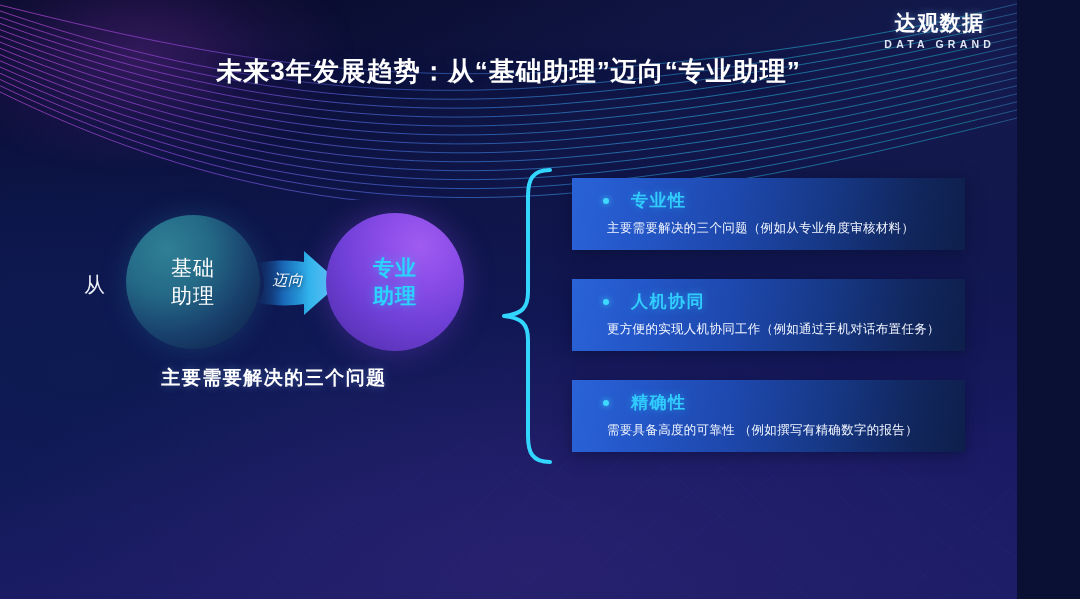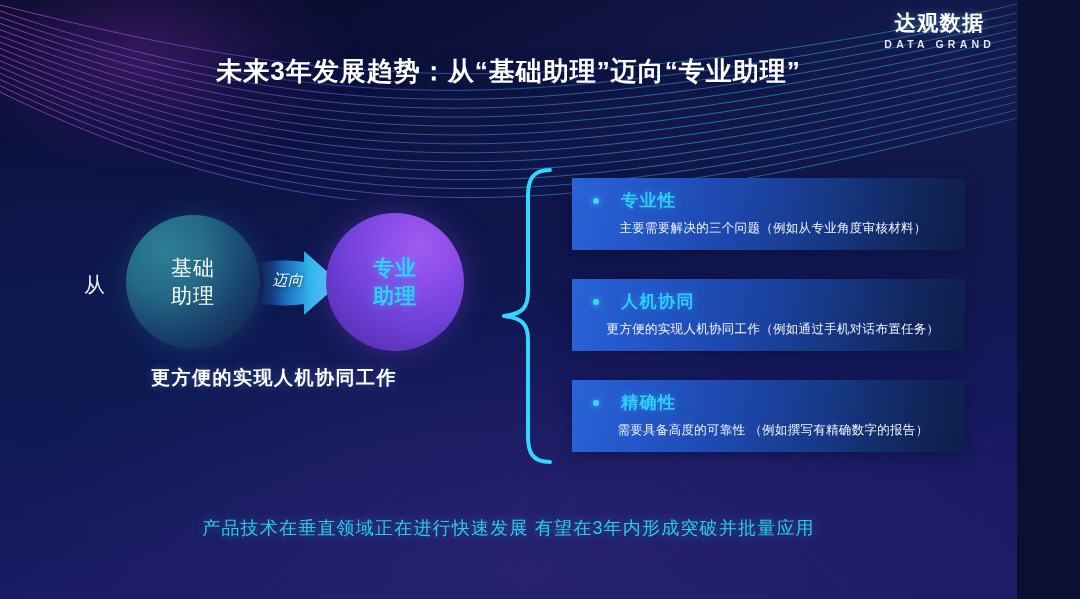--- a/index.html
+++ b/index.html
@@ -184,23 +184,22 @@
     left: 572px;
     top: 178px;
     width: 393px;
   }
   .card {
     position: relative;
     height: 72px;
     margin-bottom: 29px;
     background: linear-gradient(100deg, #2a63d8 0%, #2457c8 18%, #1d47ab 42%, #163783 66%, #11265c 86%, #0e1f4c 100%);
     box-shadow: 0 3px 14px rgba(5,12,45,.5);
-    padding: 11px 16px 0 14px;
+    padding: 11px 16px 0 24px;
     box-sizing: border-box;
-    text-align: center;
   }
   .card:last-child { margin-bottom: 0; }
   .card-head {
     display: flex;
     align-items: center;
   }
   .bullet {
     width: 6px;
     height: 6px;
     border-radius: 50%;
@@ -316,21 +315,21 @@
         <path d="M2,14 C24,10 40,12 48,13 L48,2 L84,34 L48,66 L48,55 C40,56 24,58 2,54 C10,42 10,26 2,14 Z" fill="url(#arrowGrad)"></path>
       </svg>
       <div class="arrow-label">迈向</div>
     </div>
 
     <div class="circle circle-pro">
       <span>专业</span>
       <span>助理</span>
     </div>
 
-    <div class="diagram-caption">更方便的实现人机协同工作</div>
+    <div class="diagram-caption">主要需要解决的三个问题</div>
   </div>
 
   <svg class="brace" viewBox="0 0 58 300">
     <path d="M52,4 C34,4 30,14 30,30 L30,126 C30,142 24,148 6,150 C24,152 30,158 30,174 L30,270 C30,286 34,296 52,296" fill="none" stroke="#33d6ff" stroke-width="4" stroke-linecap="round" stroke-linejoin="round"></path>
   </svg>
 
   <div class="cards">
 
     <div class="card">
       <div class="card-head">
@@ -351,15 +350,14 @@
     <div class="card">
       <div class="card-head">
         <span class="bullet"></span>
         <span class="card-title">精确性</span>
       </div>
       <div class="card-desc">需要具备高度的可靠性 （例如撰写有精确数字的报告）</div>
     </div>
 
   </div>
 
-  <div class="footer">产品技术在垂直领域正在进行快速发展 有望在3年内形成突破并批量应用</div>
 
 </div>
 
 </body></html>

